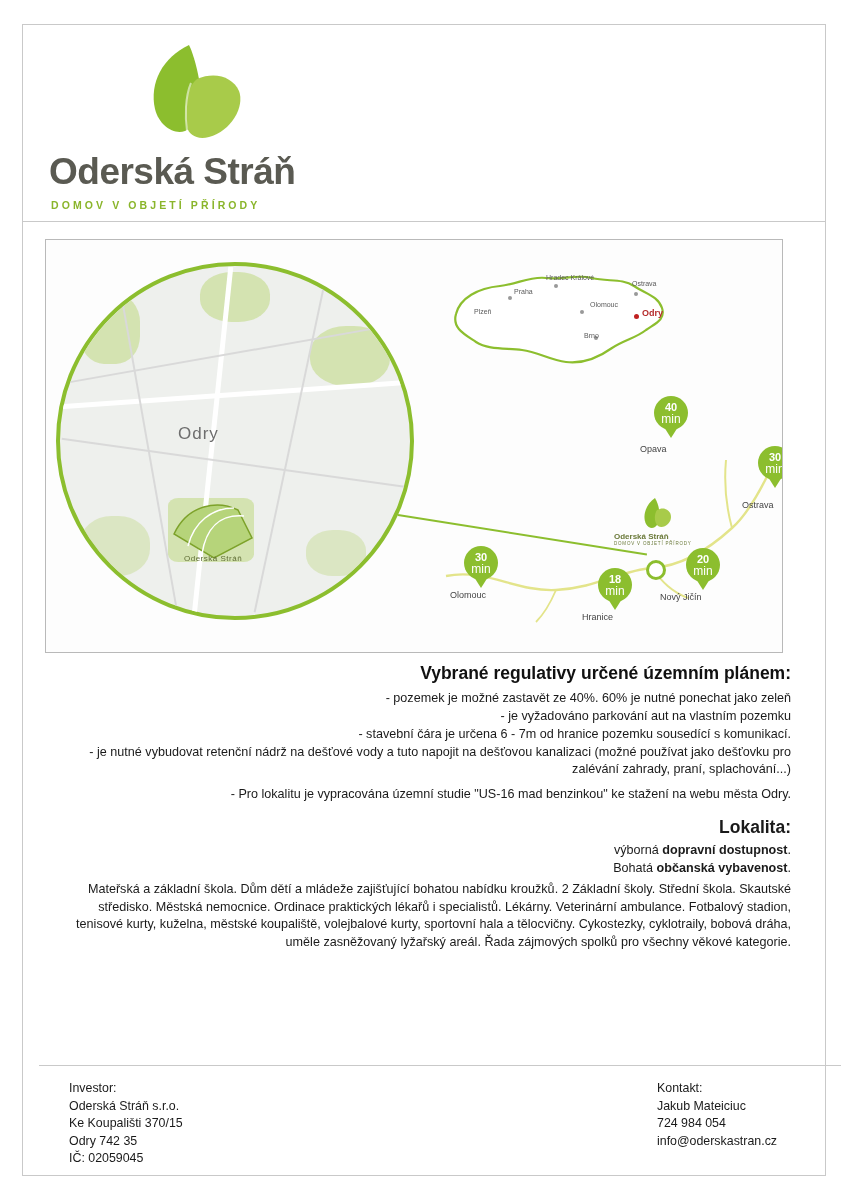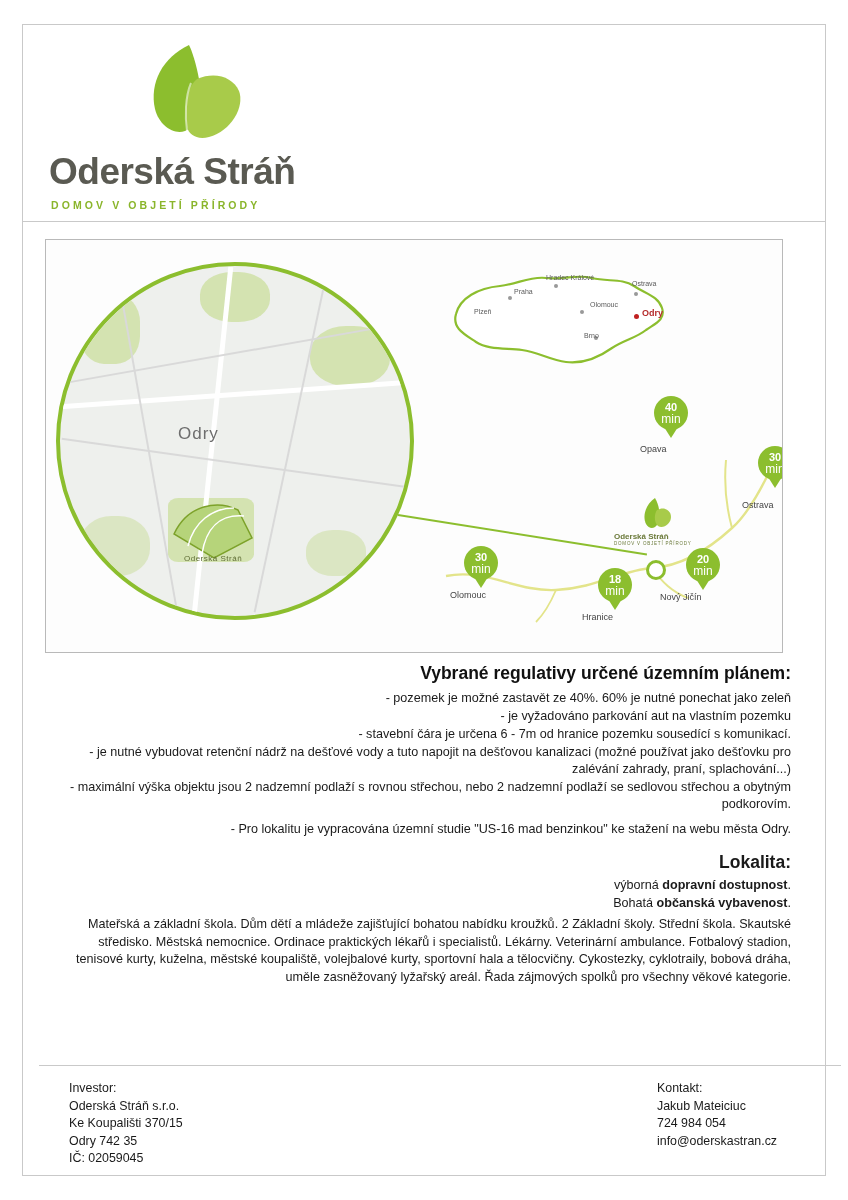--- a/index.html
+++ b/index.html
@@ -353,21 +353,20 @@
     <div class="pin-label" style="left:404px;top:350px;">Olomouc</div>
   </div>
 
   <div class="content">
     <h2 class="section">Vybrané regulativy určené územním plánem:</h2>
     <div class="bullets">
       <p>- pozemek je možné zastavět ze 40%. 60% je nutné ponechat jako zeleň</p>
       <p>- je vyžadováno parkování aut na vlastním pozemku</p>
       <p>- stavební čára je určena 6 - 7m od hranice pozemku sousedící s komunikací.</p>
       <p>- je nutné vybudovat retenční nádrž na dešťové vody a tuto napojit na dešťovou kanalizaci (možné používat jako dešťovku pro zalévání zahrady, praní, splachování...)</p>
-      <p>- maximální výška objektu jsou 2 nadzemní podlaží s rovnou střechou, nebo 2 nadzemní podlaží se sedlovou střechou a obytným podkorovím.</p>
       <div class="spacer-line"></div>
       <p>- Pro lokalitu je vypracována územní studie "US-16 mad  benzinkou" ke stažení na webu města Odry.</p>
     </div>
 
     <h2 class="section2">Lokalita:</h2>
     <div class="lokalita">
       <p>
         <span>výborná </span><b>dopravní dostupnost</b><span>.</span>
       </p>
       <p>

